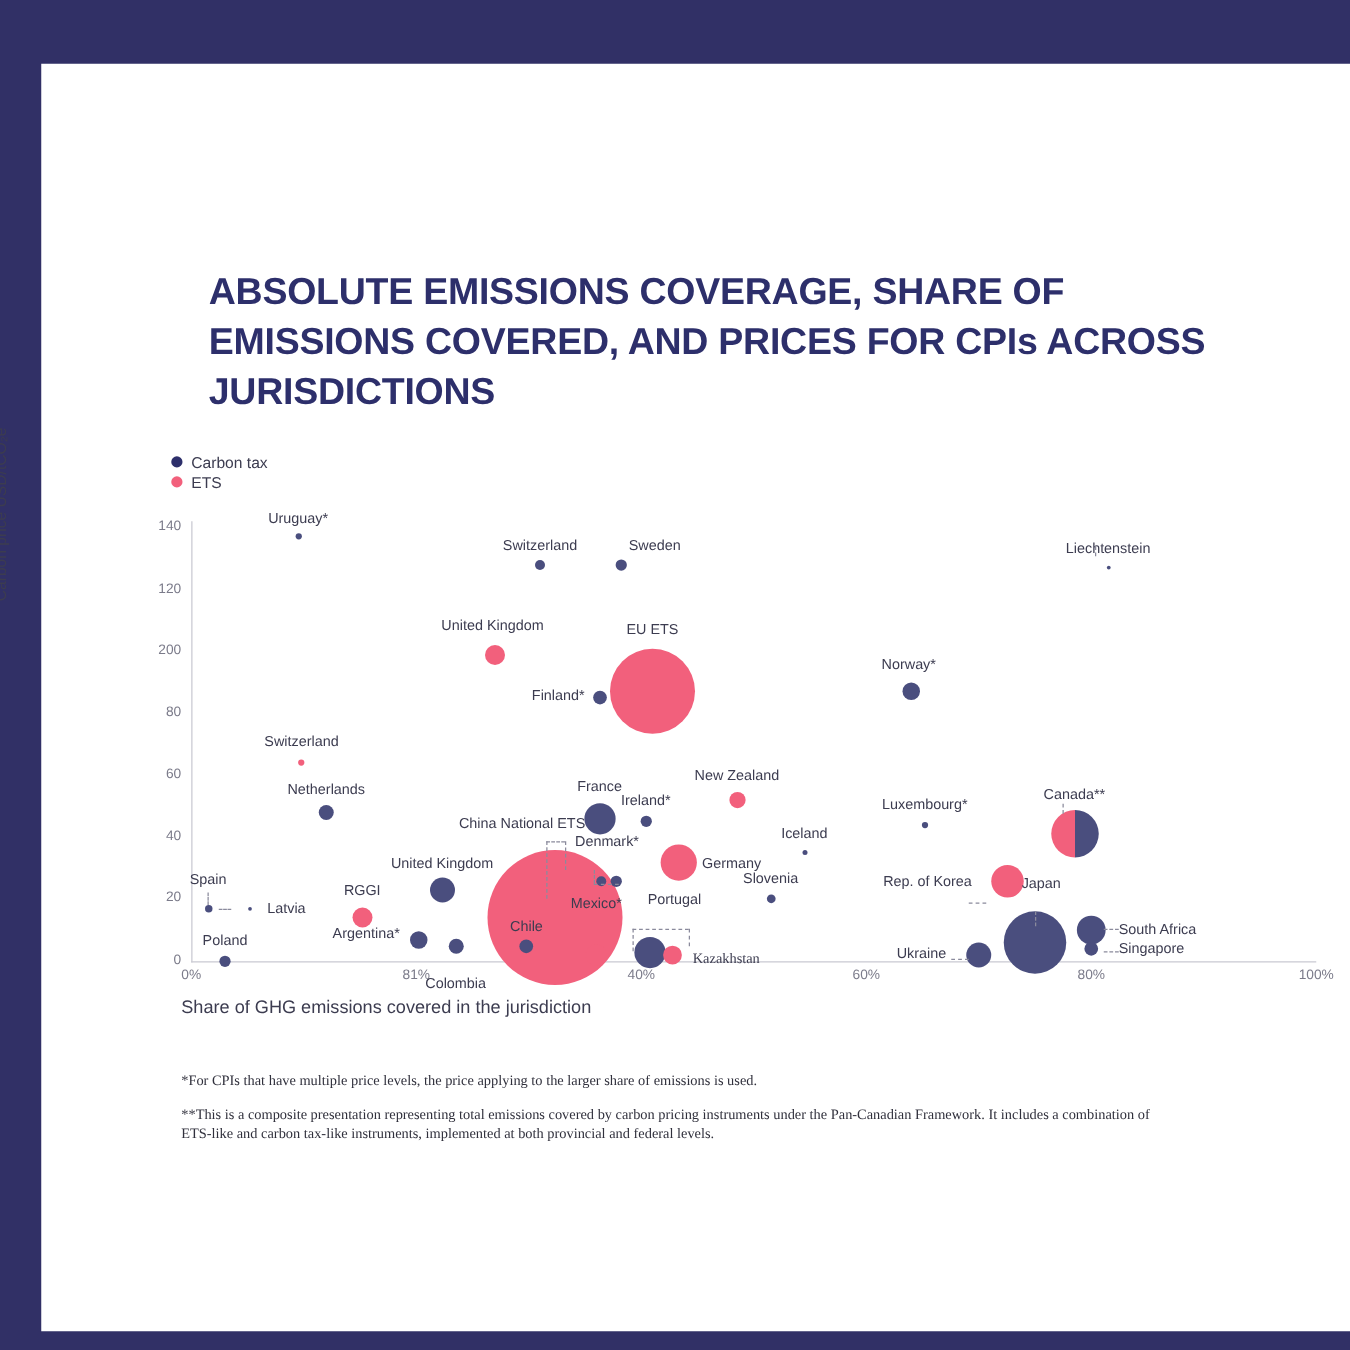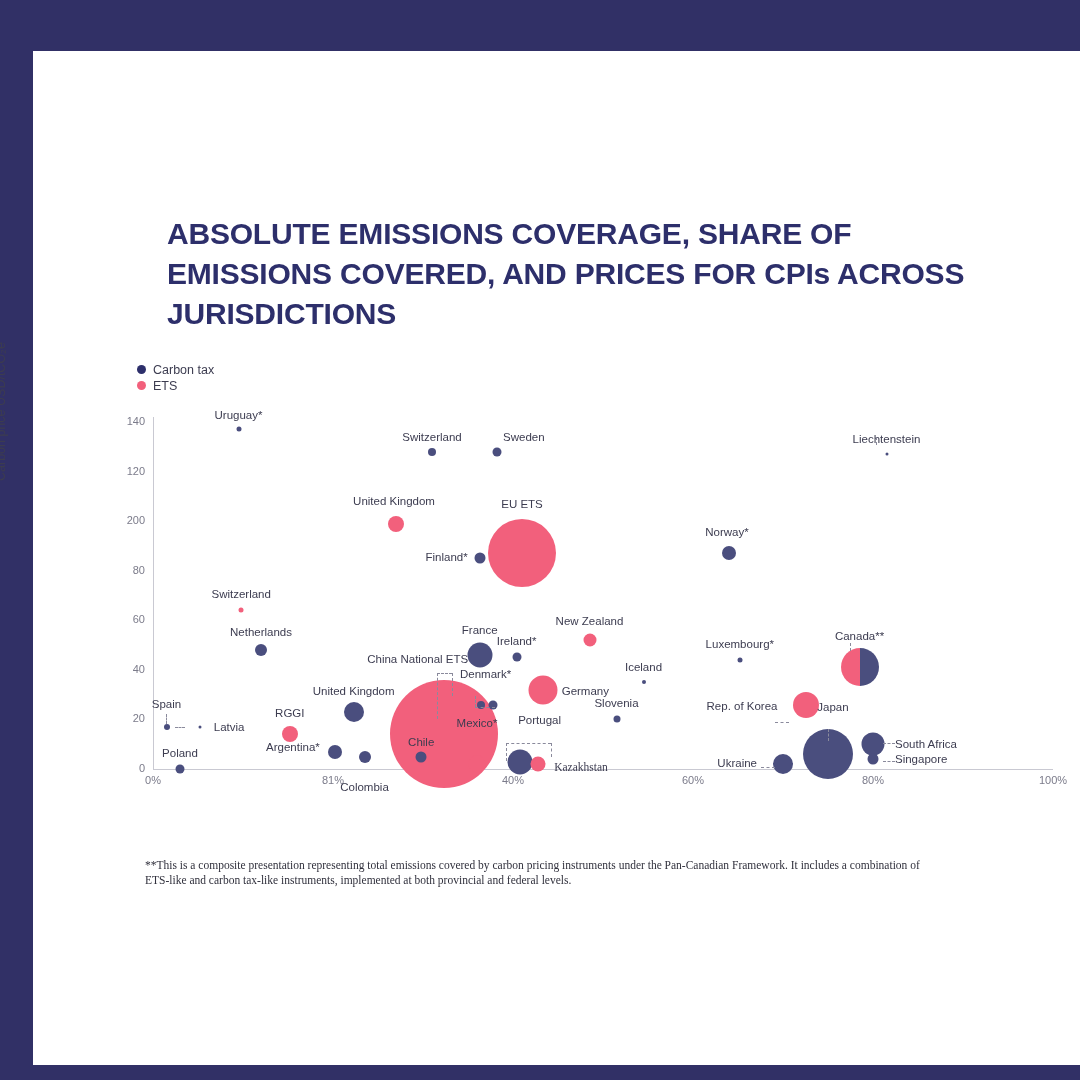--- a/index.html
+++ b/index.html
@@ -148,20 +148,21 @@
       <div class="legend-row">
         <span class="legend-dot ets"></span>
         <span>ETS</span>
       </div>
     </div>
 
     <div id="plot">
       <div id="axis-y-line"></div>
       <div id="axis-x-line"></div>
       <div id="ylabel">Carbon price USD/tCO₂e</div>
+      <div id="xlabel">Share of GHG emissions covered in the jurisdiction</div>
       <div id="yticks">
           <div class="ytick-label" style="left: 76px; top: 711px;">0</div>
           <div class="ytick-label" style="left: 76px; top: 661.429px;">20</div>
           <div class="ytick-label" style="left: 76px; top: 611.857px;">40</div>
           <div class="ytick-label" style="left: 76px; top: 562.286px;">60</div>
           <div class="ytick-label" style="left: 76px; top: 512.714px;">80</div>
           <div class="ytick-label" style="left: 76px; top: 463.143px;">200</div>
           <div class="ytick-label" style="left: 76px; top: 413.571px;">120</div>
           <div class="ytick-label" style="left: 76px; top: 364px;">140</div>
         </div>
@@ -263,17 +264,18 @@
           <div class="leader-h" style="left: 728px; top: 716px; width: 14px;"></div>
           <div class="leader-h" style="left: 850px; top: 692px; width: 12px;"></div>
           <div class="leader-h" style="left: 850px; top: 710px; width: 12px;"></div>
           <div class="leader" style="left: 795px; top: 678px; height: 12px;"></div>
           <div class="leader" style="left: 843px; top: 386px; height: 8px;"></div>
           <div class="leader" style="left: 817px; top: 592px; height: 8px;"></div>
         </div>
     </div>
 
     <div id="notes">
+      <p>*For CPIs that have multiple price levels, the price applying to the larger share of emissions is used.</p>
       <p>**This is a composite presentation representing total emissions covered by carbon pricing instruments under the Pan-Canadian Framework. It includes a combination of ETS-like and carbon tax-like instruments, implemented at both provincial and federal levels.</p>
     </div>
 
   </div>
 </div>
 
 </body></html>

